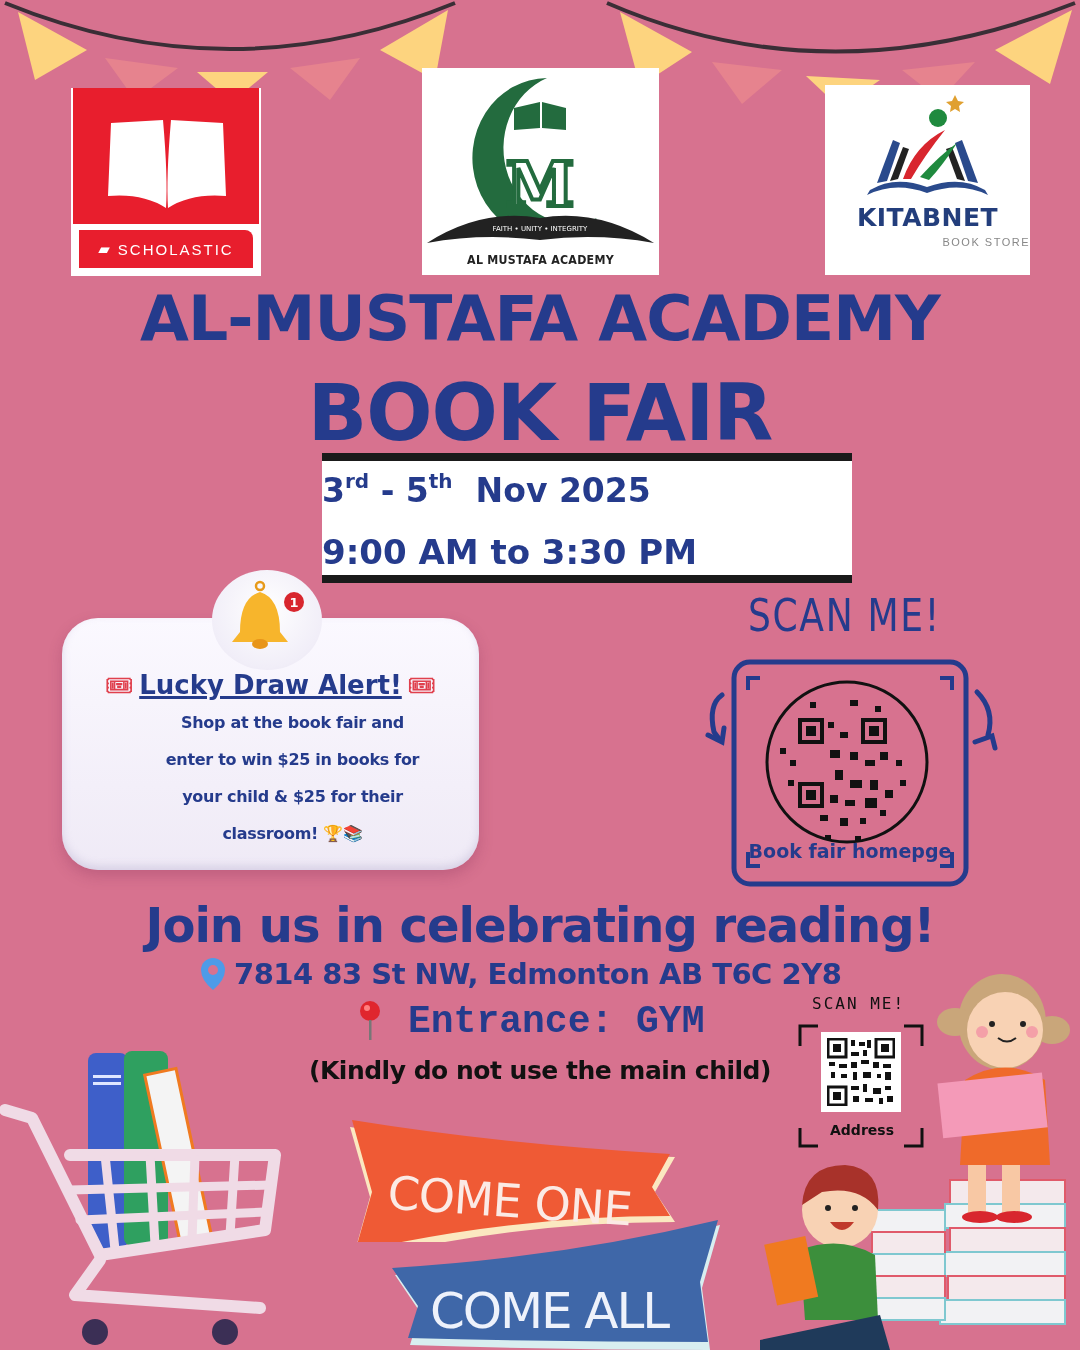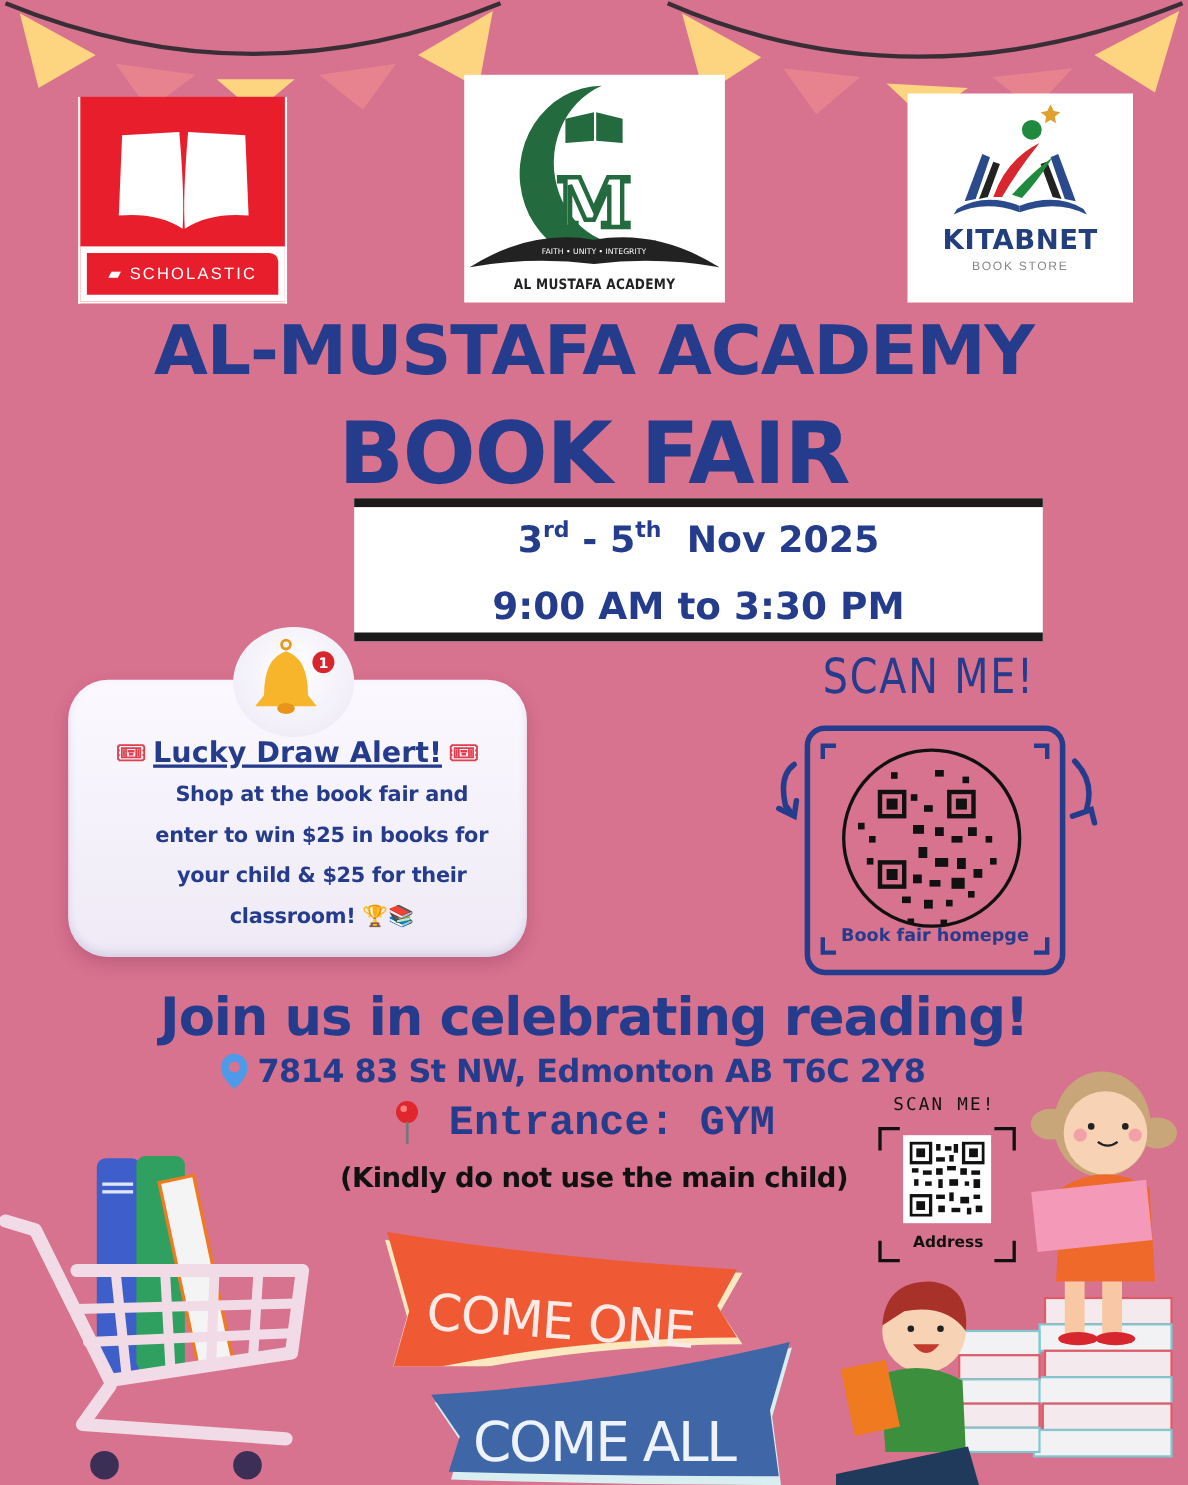--- a/index.html
+++ b/index.html
@@ -41,42 +41,42 @@
     }
     .logo-kitab {
       left: 825px; top: 85px; width: 205px; height: 190px; background: #ffffff;
     }
     .logo-kitab .brand {
       position: absolute; top: 118px; width: 100%; text-align: center;
       font-weight: bold; font-size: 25px; color: #233e7c;
       font-family: "DejaVu Sans", sans-serif; letter-spacing: 0.5px;
     }
     .logo-kitab .sub {
-      position: absolute; top: 151px; width: 100%; text-align: center;
+      position: absolute; top: 151px; width: 100%; text-align: right;
       font-size: 11px; color: #888; letter-spacing: 1.5px;
     }
 
     
     .title1 {
       left: 0; top: 282px; width: 1080px; text-align: center;
       font-family: "DejaVu Sans", sans-serif; font-weight: bold;
       font-size: 62px; color: #253b8c; letter-spacing: -1px;
       transform: scaleX(1.02);
     }
     .title2 {
       left: 0; top: 368px; width: 1160px; text-align: center;
       font-family: "DejaVu Sans", sans-serif; font-weight: bold;
       font-size: 78px; color: #253b8c; letter-spacing: -1px;
     }
 
     
     .datebox {
-      left: 322px; top: 453px; width: 626px; height: 130px;
+      left: 322px; top: 453px; width: 530px; height: 130px;
       background: #fff; border-top: 8px solid #1a1a1a; border-bottom: 8px solid #1a1a1a;
-      text-align: center; font-family: "DejaVu Sans", sans-serif; font-weight: bold;
+      font-family: "DejaVu Sans", sans-serif; font-weight: bold;
       color: #253b8c;
     }
     .datebox .line1 { font-size: 33px; margin-top: 8px; }
     .datebox .line1 sup { font-size: 20px; vertical-align: 14px; }
     .datebox .line2 { font-size: 34px; margin-top: 22px; }
 
     
     .lucky {
       left: 62px; top: 618px; width: 417px; height: 252px;
       background: linear-gradient(180deg, #fbf9ff 0%, #efeaf6 100%);
@@ -88,32 +88,32 @@
       background: radial-gradient(circle at 50% 40%, #ffffff 0%, #f1eef8 70%, #e6e1f0 100%);
       border-radius: 50%;
     }
     .lucky-content {
       position: absolute; left: 0; top: 52px; width: 100%; text-align: center;
       font-family: "DejaVu Sans", sans-serif; font-weight: bold; color: #253b8c;
     }
     .lucky-title { font-size: 26px; display: flex; justify-content: center; align-items: center; gap: 6px; }
     .lucky-title .txt { text-decoration: underline; text-decoration-thickness: 3px; }
     .ticket { color: #e0404d; font-size: 22px; }
-    .lucky-body { font-size: 19px; line-height: 37px; margin-top: 4px; letter-spacing: -0.3px; padding-left: 44px; }
+    .lucky-body { font-size: 16px; line-height: 37px; margin-top: 4px; letter-spacing: -0.3px; padding-left: 44px; }
 
     
     .scan-title {
       left: 748px; top: 590px; font-family: "DejaVu Sans", sans-serif;
       font-size: 44px; color: #253b8c; letter-spacing: 2px; transform: scaleX(0.82);
       transform-origin: left;
     }
     .qr-frame { left: 700px; top: 640px; width: 310px; height: 250px; }
     .qr-label {
       left: 745px; top: 840px; width: 210px; text-align: center;
-      font-family: "DejaVu Sans", sans-serif; font-weight: bold; font-size: 16px; color: #253b8c;
+      font-family: "DejaVu Sans", sans-serif; font-weight: bold; font-size: 19px; color: #253b8c;
     }
 
     
     .join {
       left: 0; top: 897px; width: 1080px; text-align: center;
       font-family: "DejaVu Sans", sans-serif; font-weight: bold; font-size: 48px; color: #253b8c;
       letter-spacing: -1px;
     }
     .address {
       left: 198px; top: 956px; font-family: "DejaVu Sans", sans-serif; font-weight: bold;

